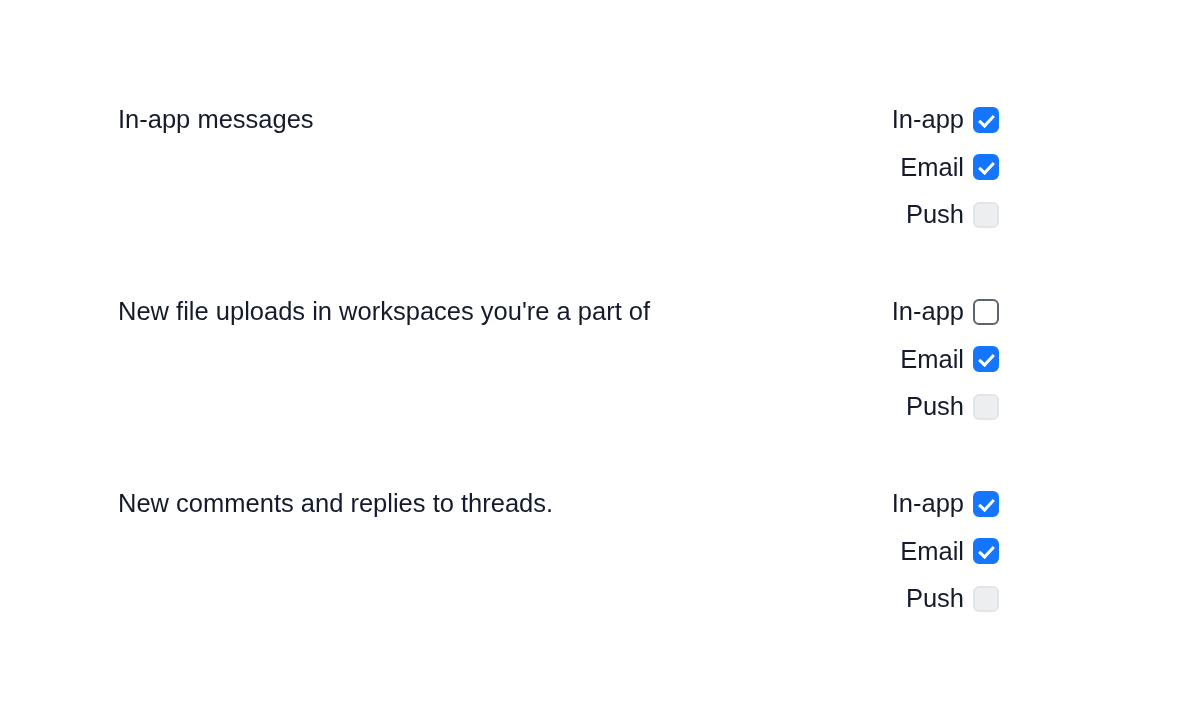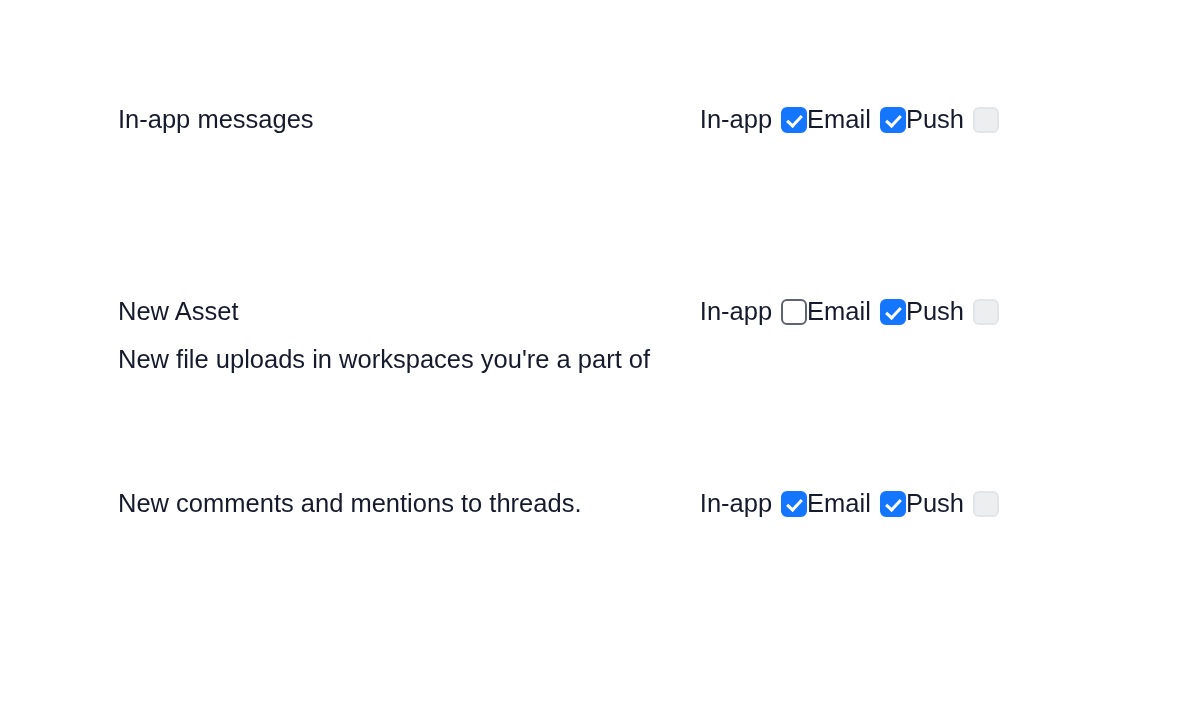--- a/index.html
+++ b/index.html
@@ -58,21 +58,21 @@
   .pref-desc {
     font-size: 25.5px;
     line-height: 47.5px;
     font-weight: 400;
     color: #151a2d;
     white-space: nowrap;
   }
 
   .channel-list {
     display: flex;
-    flex-direction: row;
+    flex-direction: column;
     align-items: flex-end;
     flex: none;
     margin-left: 42px;
   }
 
   .channel-row {
     display: flex;
     flex-direction: row;
     align-items: center;
     justify-content: flex-end;
@@ -146,42 +146,41 @@
       </div>
       <div class="channel-row">
         <span class="channel-label">Push</span>
         <span class="cbox disabled" role="checkbox" aria-checked="false" aria-disabled="true"></span>
       </div>
     </div>
   </div>
 
   <div class="pref-group group-1">
     <div class="pref-text">
-      <div class="pref-title">New Asset</div>
       <div class="pref-desc">New file uploads in workspaces you're a part of</div>
     </div>
     <div class="channel-list">
       <div class="channel-row">
         <span class="channel-label">In-app</span>
         <span class="cbox" role="checkbox" aria-checked="false"></span>
       </div>
       <div class="channel-row">
         <span class="channel-label">Email</span>
         <span class="cbox checked" role="checkbox" aria-checked="true"></span>
       </div>
       <div class="channel-row">
         <span class="channel-label">Push</span>
         <span class="cbox disabled" role="checkbox" aria-checked="false" aria-disabled="true"></span>
       </div>
     </div>
   </div>
 
   <div class="pref-group group-2">
     <div class="pref-text">
-      <div class="pref-desc">New comments and mentions to threads.</div>
+      <div class="pref-desc">New comments and replies to threads.</div>
     </div>
     <div class="channel-list">
       <div class="channel-row">
         <span class="channel-label">In-app</span>
         <span class="cbox checked" role="checkbox" aria-checked="true"></span>
       </div>
       <div class="channel-row">
         <span class="channel-label">Email</span>
         <span class="cbox checked" role="checkbox" aria-checked="true"></span>
       </div>

